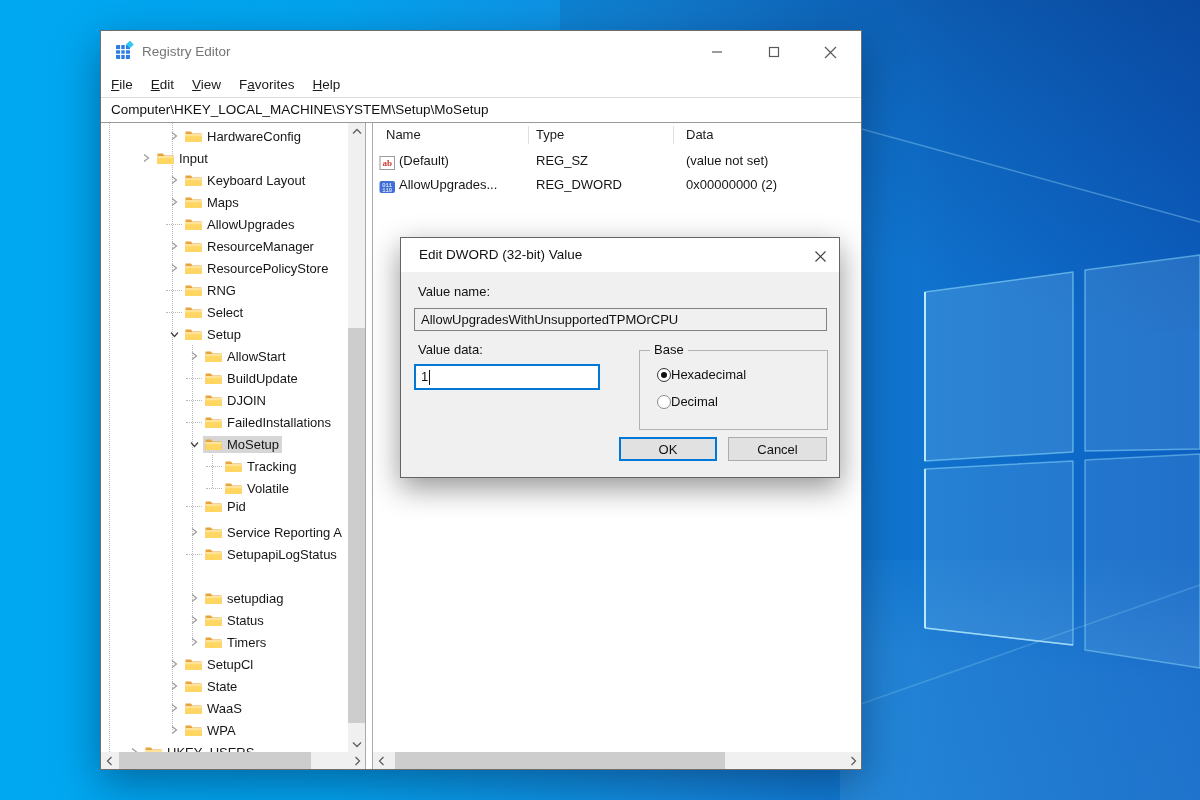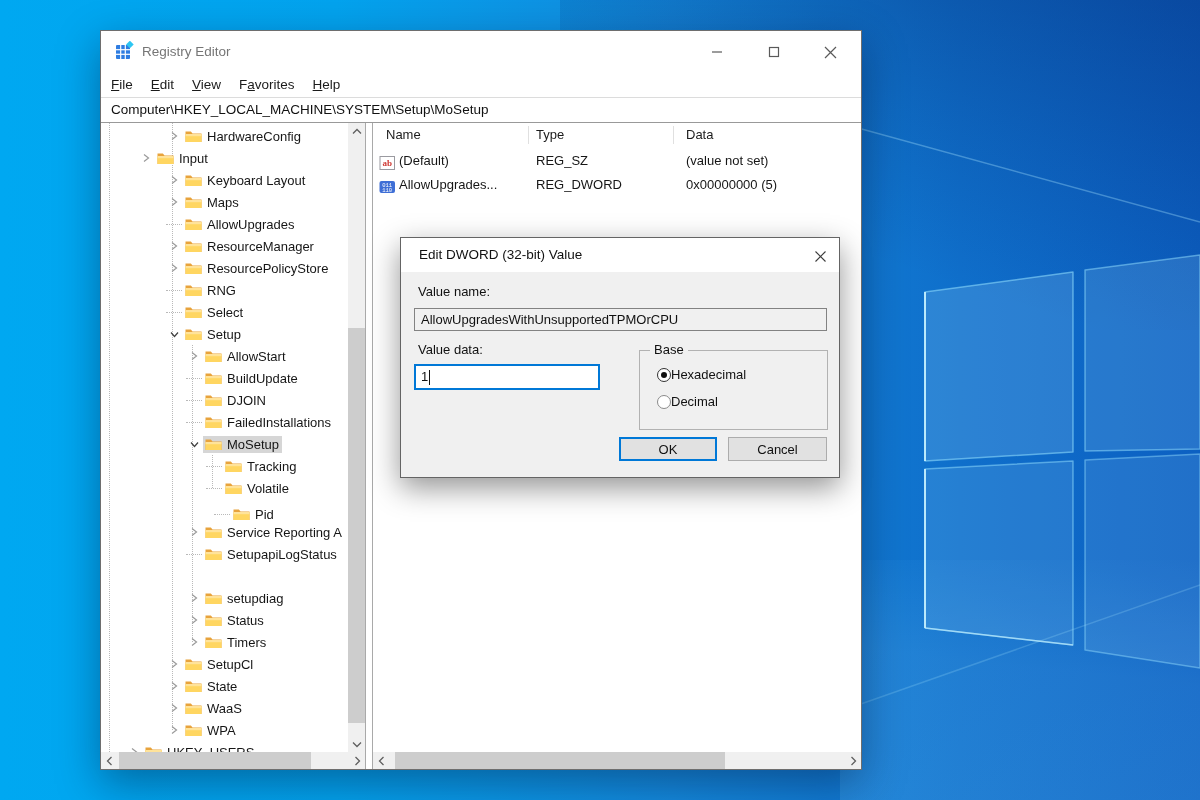--- a/index.html
+++ b/index.html
@@ -409,21 +409,21 @@
               <span style="display: flex;">
                 <svg width="17" height="13" viewBox="0 0 17 13">
                   <path d="M0.5,1.5 h5.4 l1.6,2 h9 v8.5 h-16 z" fill="#e8a33c"></path>
                   <rect x="0.5" y="4" width="16" height="8" fill="#ffd661"></rect>
                   <rect x="0.5" y="4" width="16" height="2.2" fill="#ffe39a"></rect>
                 </svg>
               </span>
               <span class="tlabel">Volatile</span>
             </span>
           </div>
-          <div class="trow" style="top: 380px; padding-left: 112px;">
+          <div class="trow" style="top: 372px; padding-left: 84px;">
             <span class="cell">
               <div class="stub"></div>
             </span>
             <span class="titem">
               <span style="display: flex;">
                 <svg width="17" height="13" viewBox="0 0 17 13">
                   <path d="M0.5,1.5 h5.4 l1.6,2 h9 v8.5 h-16 z" fill="#e8a33c"></path>
                   <rect x="0.5" y="4" width="16" height="8" fill="#ffd661"></rect>
                   <rect x="0.5" y="4" width="16" height="2.2" fill="#ffe39a"></rect>
                 </svg>
@@ -647,21 +647,21 @@
             <span style="left: 313px;">(value not set)</span>
           </div>
           <div class="lrow" style="top: 50px;">
             <span class="licon"><svg width="17" height="14" viewBox="0 0 17 14">
                 <rect x="0.5" y="1" width="15.5" height="12" rx="2" fill="#3f6fd6"></rect>
                 <text x="8.2" y="6.8" font-size="5.5" fill="#fff" text-anchor="middle" font-family="Liberation Mono,monospace">011</text>
                 <text x="8.2" y="12.2" font-size="5.5" fill="#fff" text-anchor="middle" font-family="Liberation Mono,monospace">110</text>
               </svg></span>
             <span style="left: 26px;">AllowUpgrades...</span>
             <span style="left: 163px;">REG_DWORD</span>
-            <span style="left: 313px;">0x00000000 (5)</span>
+            <span style="left: 313px;">0x00000000 (2)</span>
           </div>
         </div>
       <div class="sb" style="left:0;top:629px;width:488px;height:17px;">
         <div class="sb-arrow" style="left:0;">
           <svg width="12" height="12" viewBox="0 0 12 12">
               <polyline points="7.5,2 3.5,6 7.5,10" fill="none" stroke="#5f5f5f" stroke-width="1.3"></polyline>
             </svg>
         </div>
         <div class="sb-thumb" style="left:22px;top:0;width:330px;height:17px;"></div>
         <div class="sb-arrow" style="right:0;">

